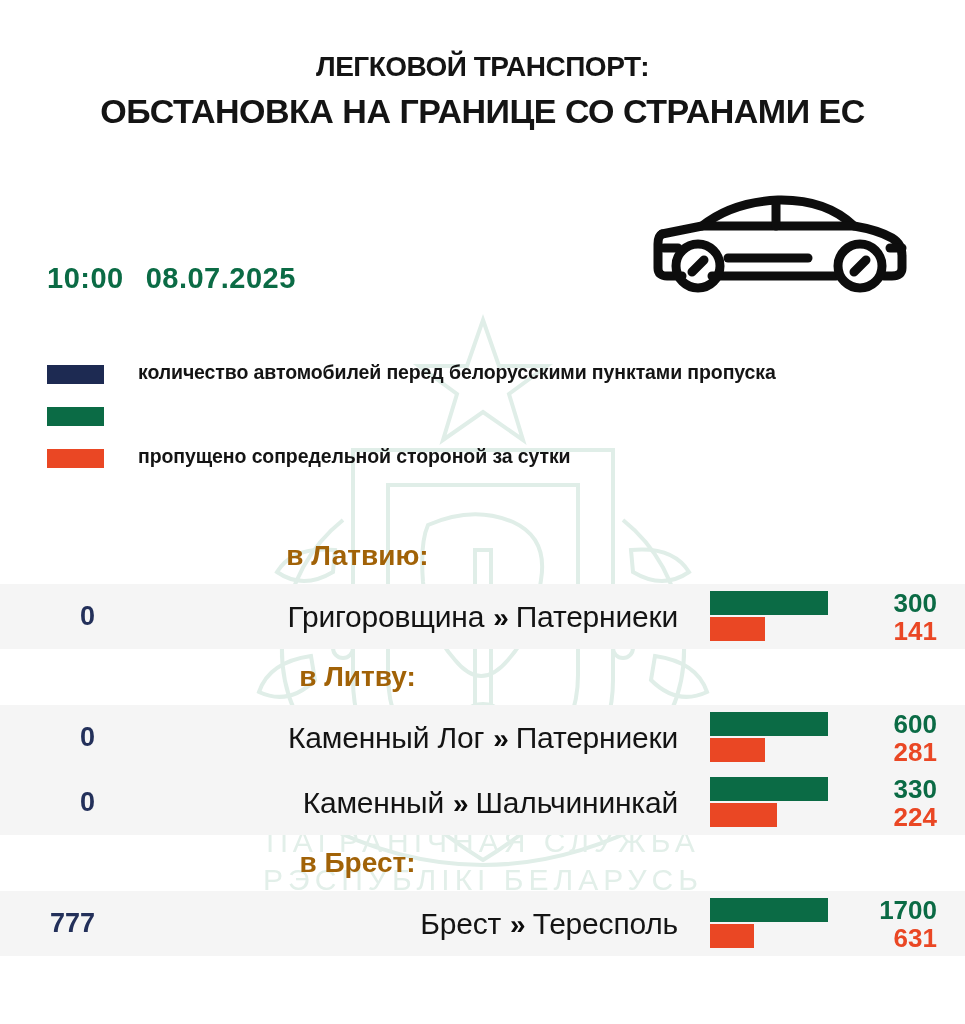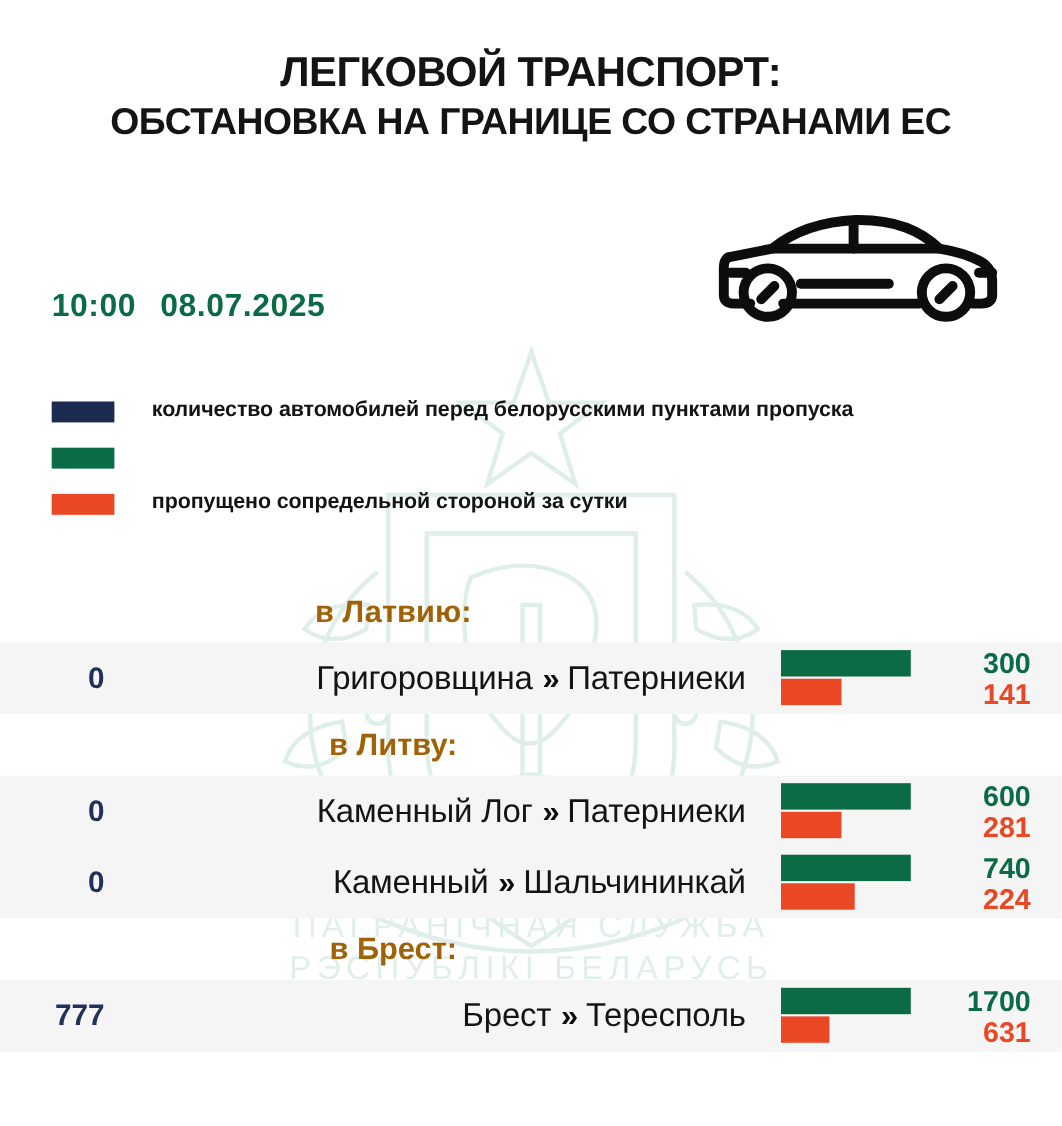--- a/index.html
+++ b/index.html
@@ -33,21 +33,21 @@
   .title-block {
     position: absolute;
     top: 44px;
     left: 0;
     width: 965px;
     text-align: center;
     z-index: 3;
   }
   .title-line {
     font-weight: bold;
-    font-size: 38px;
+    font-size: 28px;
     line-height: 45px;
     letter-spacing: -0.5px;
     color: #141414;
     white-space: nowrap;
   }
   .title-line.line2 { font-size: 34px; }
 
   
   .car-icon {
     position: absolute;
@@ -323,21 +323,21 @@
   <div class="data-row">
     <div class="queue-cell">0</div>
     <div class="route-cell">
       <span class="route-from">Каменный</span><span class="route-arrow">»</span><span class="route-to">Шальчининкай</span>
     </div>
     <div class="bars-cell">
       <div class="bar bar-norm" style="width:118px"></div>
       <div class="bar bar-passed" style="width:67px"></div>
     </div>
     <div class="values-cell">
-      <div class="value-norm">740</div>
+      <div class="value-norm">330</div>
       <div class="value-passed">224</div>
     </div>
   </div>
 
   <div class="section-header">
     <span class="section-header-text">в Брест:</span>
   </div>
   <div class="data-row">
     <div class="queue-cell">777</div>
     <div class="route-cell">

